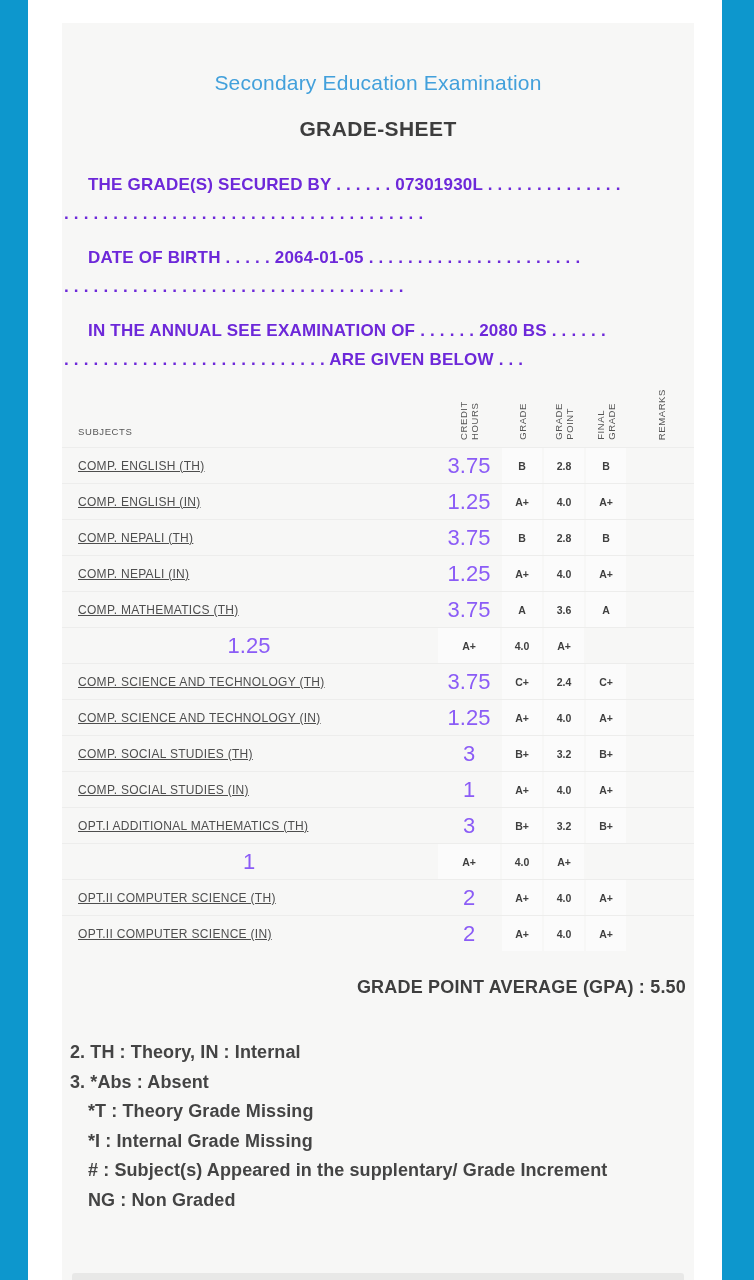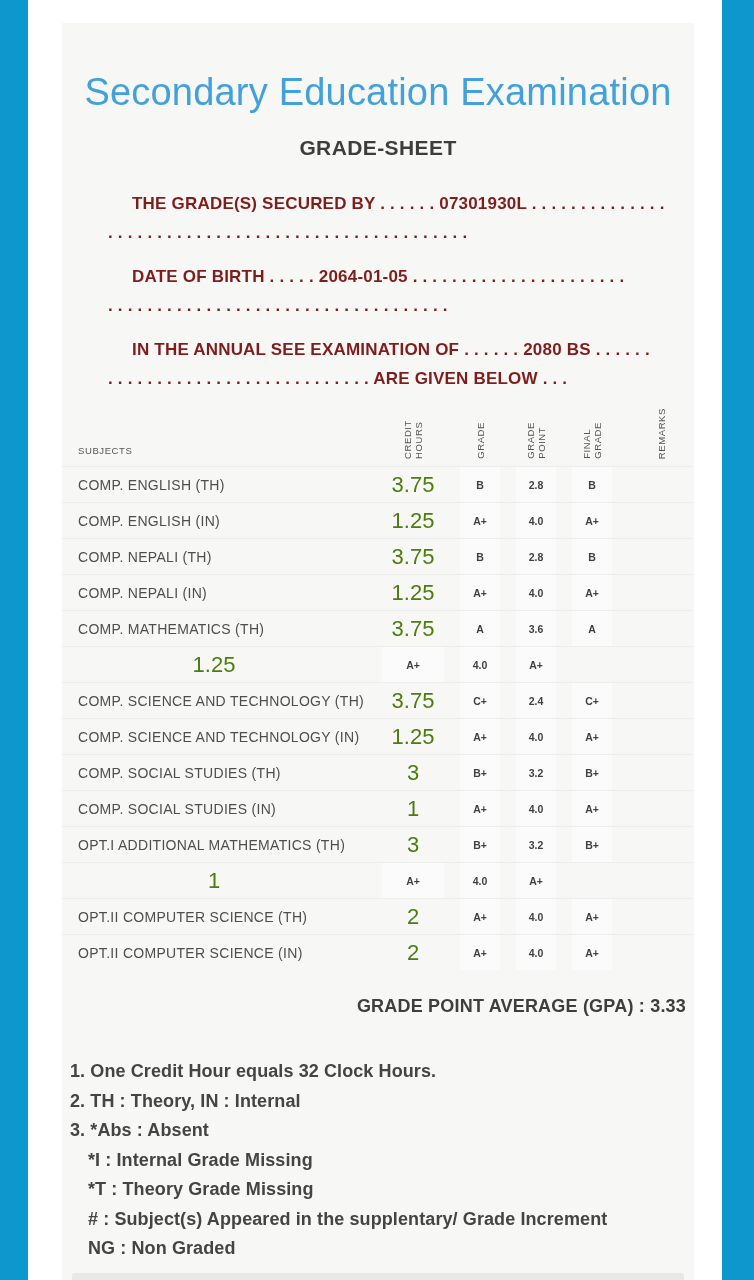--- a/index.html
+++ b/index.html
@@ -18,50 +18,49 @@
     position: absolute;
     left: 62px; top: 23px;
     width: 632px; height: 1257px;
     background: #f7f7f6;
   }
 
   .title {
     margin-top: 48px;
     text-align: center;
     color: var(--title-blue, #42a0db);
-    font-size: 38px;
+    font-size: 21px;
     font-weight: 400;
     letter-spacing: 0.2px;
   }
   .subtitle {
     margin-top: 22px;
     text-align: center;
     font-size: 21px;
     font-weight: 700;
     color: #3d3d3d;
     letter-spacing: 0.4px;
   }
 
   .stmts {
     margin-top: 29px;
     font-size: 17px;
     font-weight: 700;
-    color: #7f1d1d;
+    color: #6d28d9;
     line-height: 29px;
     letter-spacing: 0.2px;
-    margin-left: 44px;
   }
   .stmt { margin-bottom: 15px; }
   .stmt .l1 { padding-left: 26px; padding-right: 2px; }
   .stmt .l2 { padding-left: 2px; }
 
   .grid-row {
     display: grid;
     grid-template-columns: 1fr 62px 40px 40px 40px 66px;
-    column-gap: 16px;
+    column-gap: 2px;
   }
   .thead { margin-top: 6px; height: 58px; align-items: end; }
   .th-subjects {
     padding-left: 16px; padding-bottom: 10px;
     font-size: 9.5px; color: #565656; letter-spacing: 0.6px;
   }
   .vhead { display: flex; justify-content: center; align-items: flex-end; padding-bottom: 7px; }
   .rot {
     writing-mode: vertical-rl;
     transform: rotate(180deg);
@@ -69,25 +68,25 @@
     font-size: 9.5px;
     color: #565656;
     letter-spacing: 0.6px;
     line-height: 11px;
     text-align: left;
   }
 
   .trow { height: 36px; align-items: center; border-top: 1px solid rgba(0,0,0,0.04); }
   .td-subject {
     padding-left: 16px;
-    font-size: 14px; color: #4e4e4e; letter-spacing: 0.3px;
+    font-size: 12px; color: #4e4e4e; letter-spacing: 0.3px; text-decoration: underline;
   }
   .td-credit {
     text-align: center;
-    font-size: 22px; color: #4d7c0f; font-weight: 400;
+    font-size: 22px; color: #8b5cf6; font-weight: 400;
   }
   .td-small {
     display: flex; align-items: center; justify-content: center;
     height: 100%;
     font-size: 10.5px; font-weight: 700; color: #3f3f3f;
     background: rgba(255,255,255,0.55);
   }
   .td-remarks { height: 100%; }
 
   .gpa {
@@ -287,26 +286,25 @@
     <div class="grid-row trow">
       <div class="td-subject">OPT.II COMPUTER SCIENCE (IN)</div>
       <div class="td-credit">2</div>
       <div class="td-small">A+</div>
       <div class="td-small">4.0</div>
       <div class="td-small">A+</div>
       <div class="td-remarks"></div>
     </div>
   </div>
 
-  <div class="gpa">GRADE POINT AVERAGE (GPA) : 3.33</div>
+  <div class="gpa">GRADE POINT AVERAGE (GPA) : 5.50</div>
 
   <div class="notes" id="notes">
-      <div class="note-1">1. One Credit Hour equals 32 Clock Hours.</div>
       <div class="note-1">2. TH : Theory, IN : Internal</div>
       <div class="note-1">3. *Abs : Absent</div>
+      <div class="note-2">*T : Theory Grade Missing</div>
       <div class="note-2">*I : Internal Grade Missing</div>
-      <div class="note-2">*T : Theory Grade Missing</div>
       <div class="note-2"># : Subject(s) Appeared in the supplentary/ Grade Increment</div>
       <div class="note-2">NG : Non Graded</div>
     </div>
 
   <div class="bottom-strip"></div>
 </div>
 
 </body></html>

